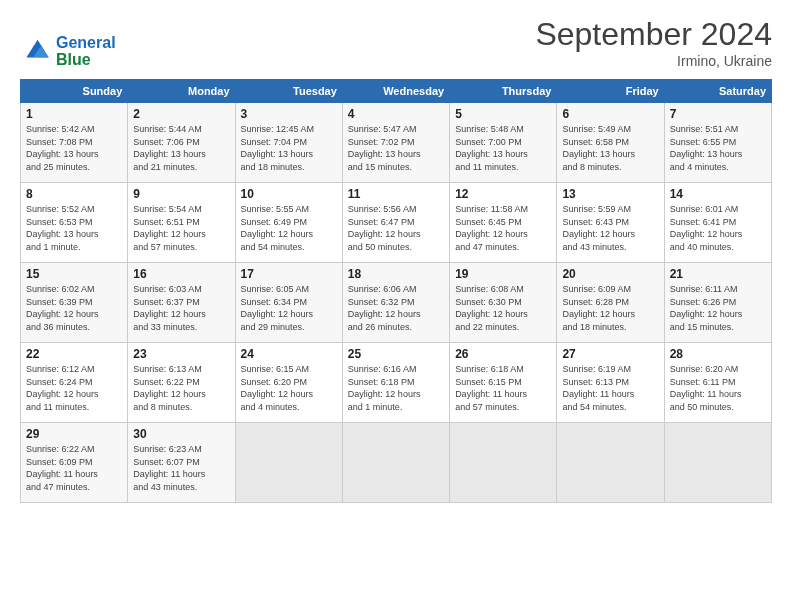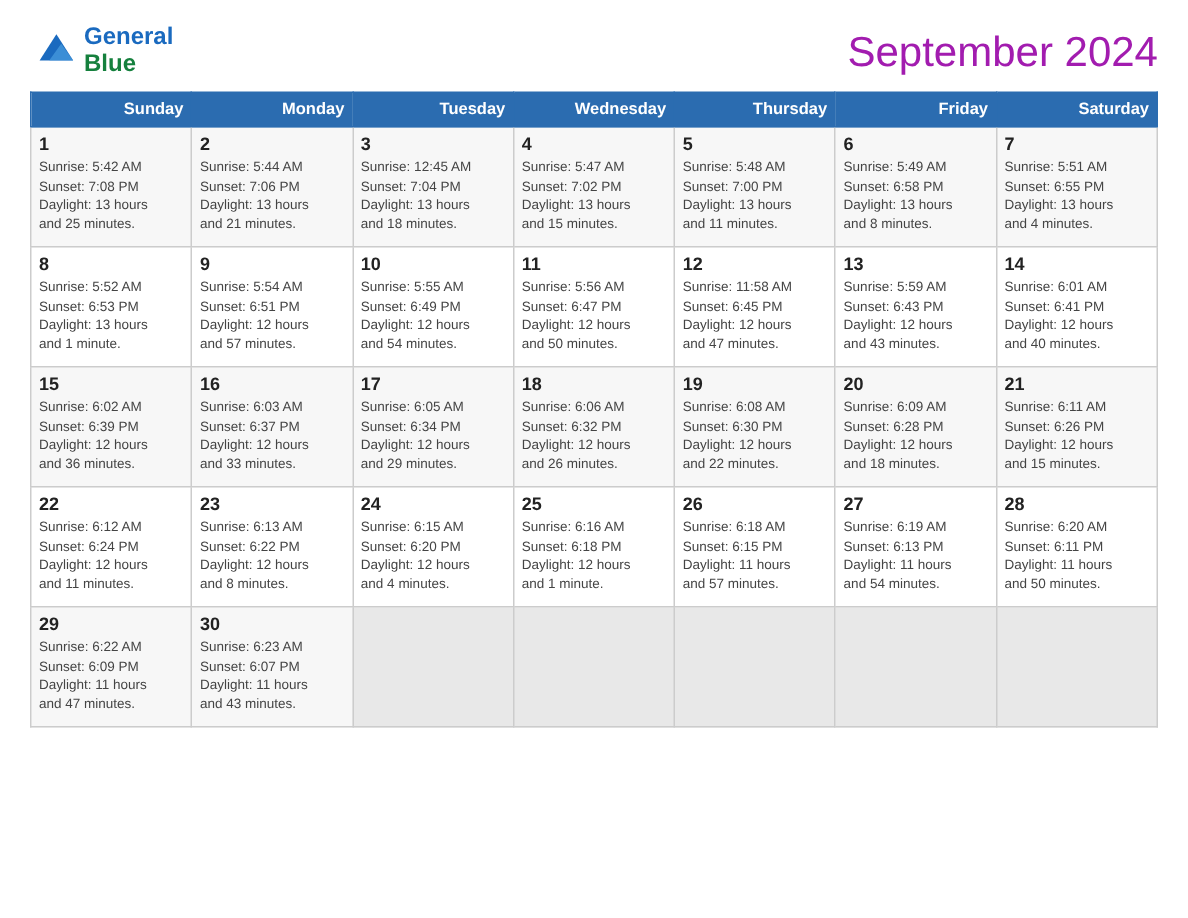--- a/index.html
+++ b/index.html
@@ -37,22 +37,22 @@
       color: #1a6abf;
     }
     .logo-icon {
       width: 32px;
       height: 32px;
     }
     .title-block {
       text-align: right;
     }
     .month-title {
-      font-size: 28px;
-      color: #a21caf;
+      font-size: 32px;
+      color: #404040;
       font-weight: normal;
     }
     .location {
       font-size: 14px;
       color: #555;
     }
     table {
       width: 100%;
       border-collapse: collapse;
       font-size: 9.5px;
@@ -105,20 +105,21 @@
         <polygon points="22,6 36,28 8,28" fill="#1a6abf"></polygon>
         <polygon points="26,14 36,28 16,28" fill="#4a9ee0" opacity="0.7"></polygon>
       </svg>
       <div class="logo-text">
         <div><span>General</span></div>
         <div><span style="color:#15803d">Blue</span></div>
       </div>
     </div>
     <div class="title-block">
       <div class="month-title">September 2024</div>
+      <div class="location">Irmino, Ukraine</div>
     </div>
   </div>
 
   <table>
     <thead>
       <tr>
       <th>Sunday</th>
           <th>Monday</th>
           <th>Tuesday</th>
           <th>Wednesday</th>

